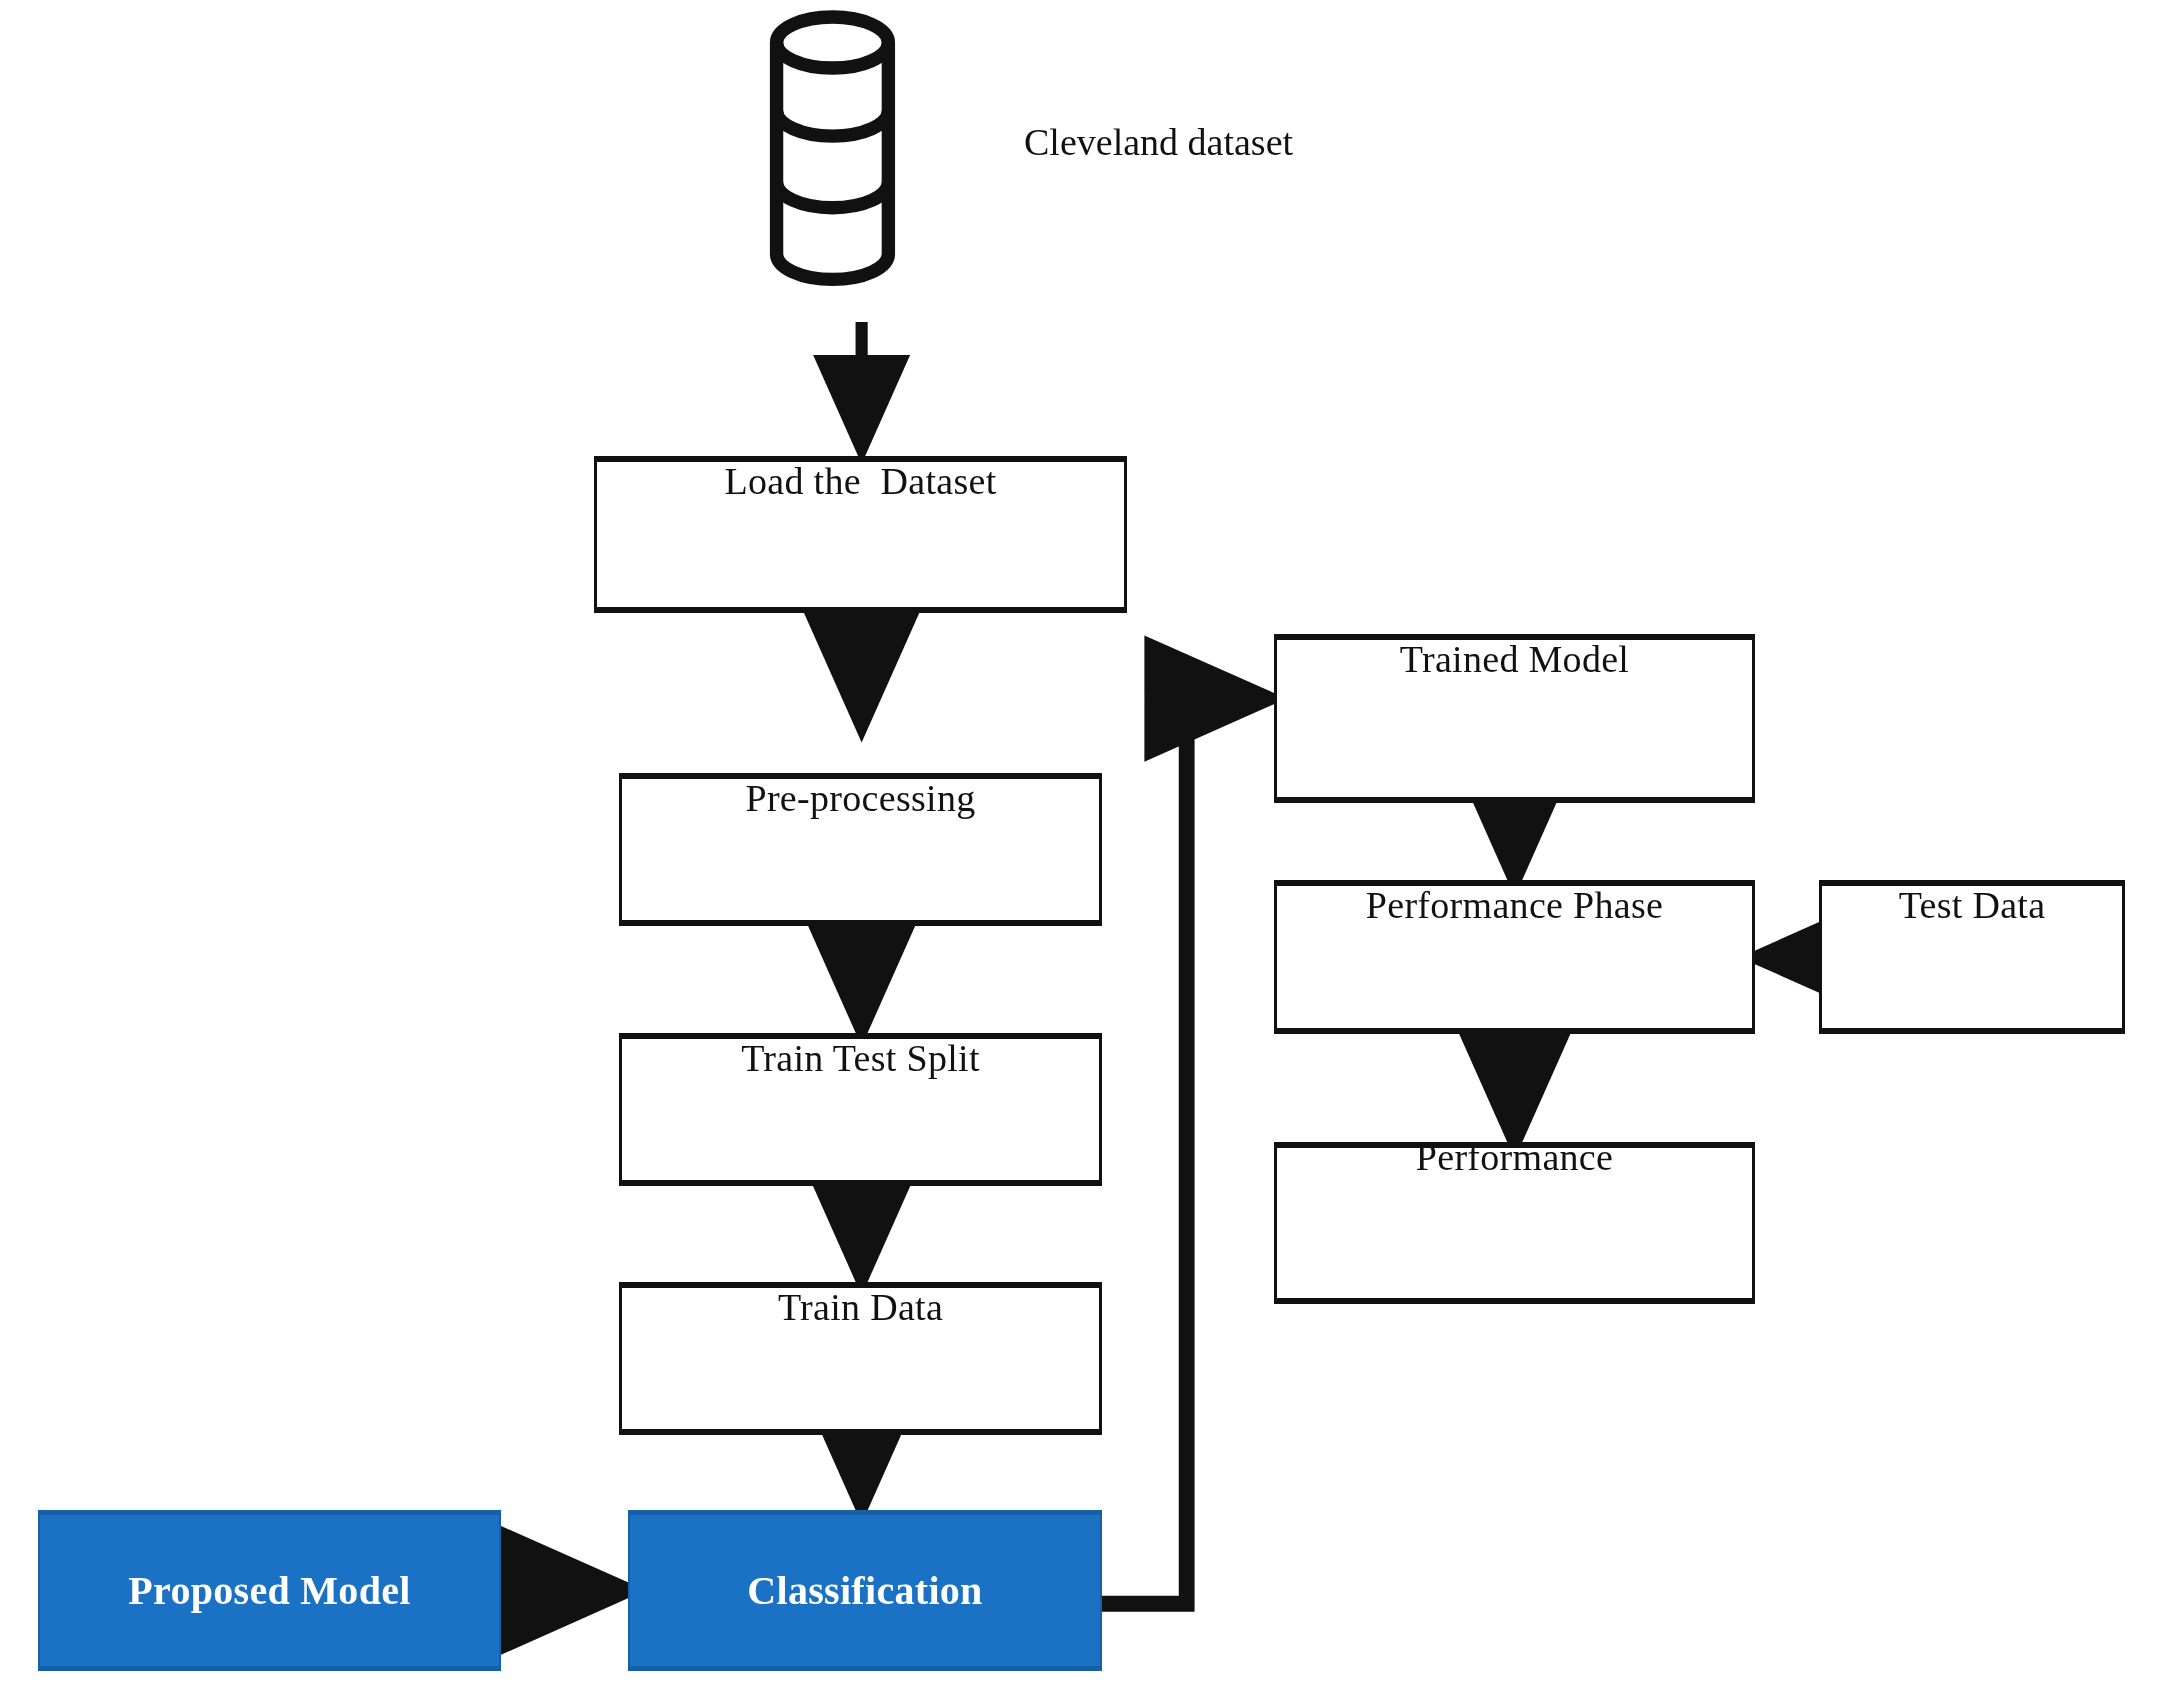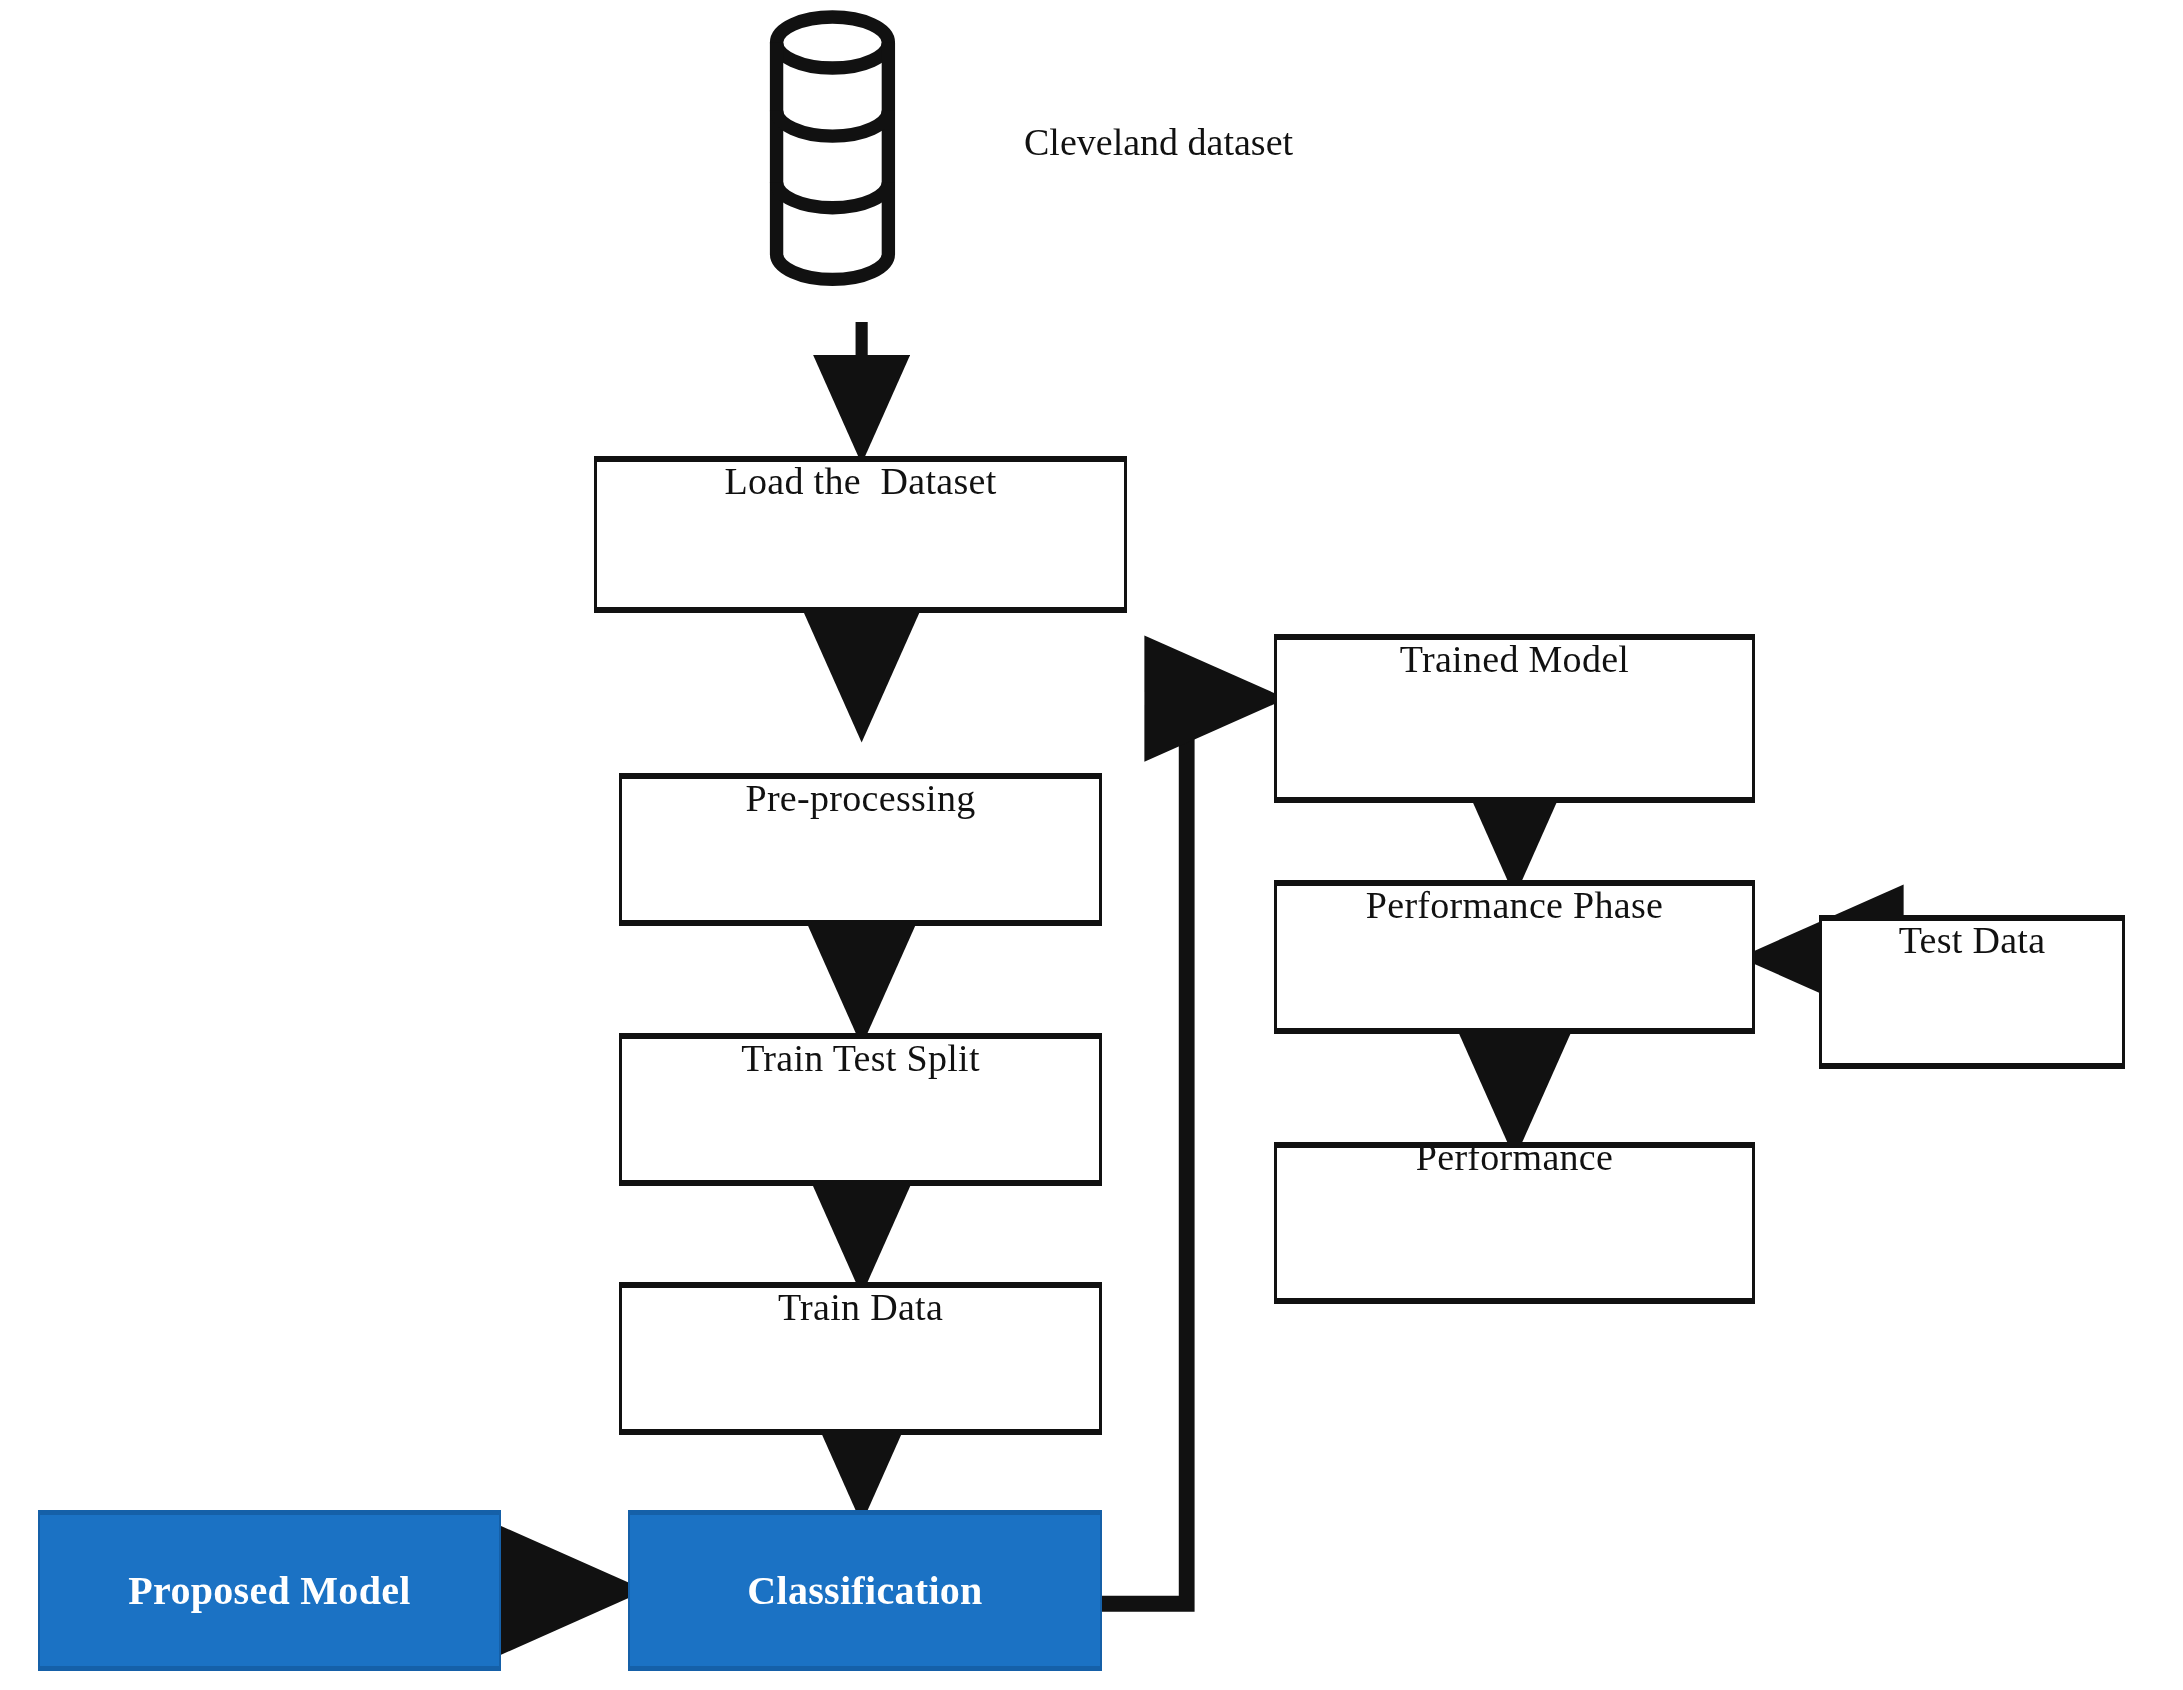--- a/index.html
+++ b/index.html
@@ -103,21 +103,21 @@
   </div>
 
   <div class="node" style="left:1266px;top:634px;width:481px;height:169px;">
     <span class="lbl">Trained Model</span>
   </div>
 
   <div class="node" style="left:1266px;top:880px;width:481px;height:154px;">
     <span class="lbl">Performance Phase</span>
   </div>
 
-  <div class="node" style="left:1811px;top:880px;width:306px;height:154px;margin-top:35px;">
+  <div class="node" style="left:1811px;top:880px;width:306px;height:154px;">
     <span class="lbl">Test Data</span>
   </div>
 
   <div class="node perf" style="left:1266px;top:1142px;width:481px;height:162px;">
     <span class="lbl">Performance</span>
   </div>
 
   <div class="bluenode" style="left:30px;top:1510px;width:463px;height:161px;background:#1b72c4;">
     <span class="lbl">Proposed Model</span>
   </div>

